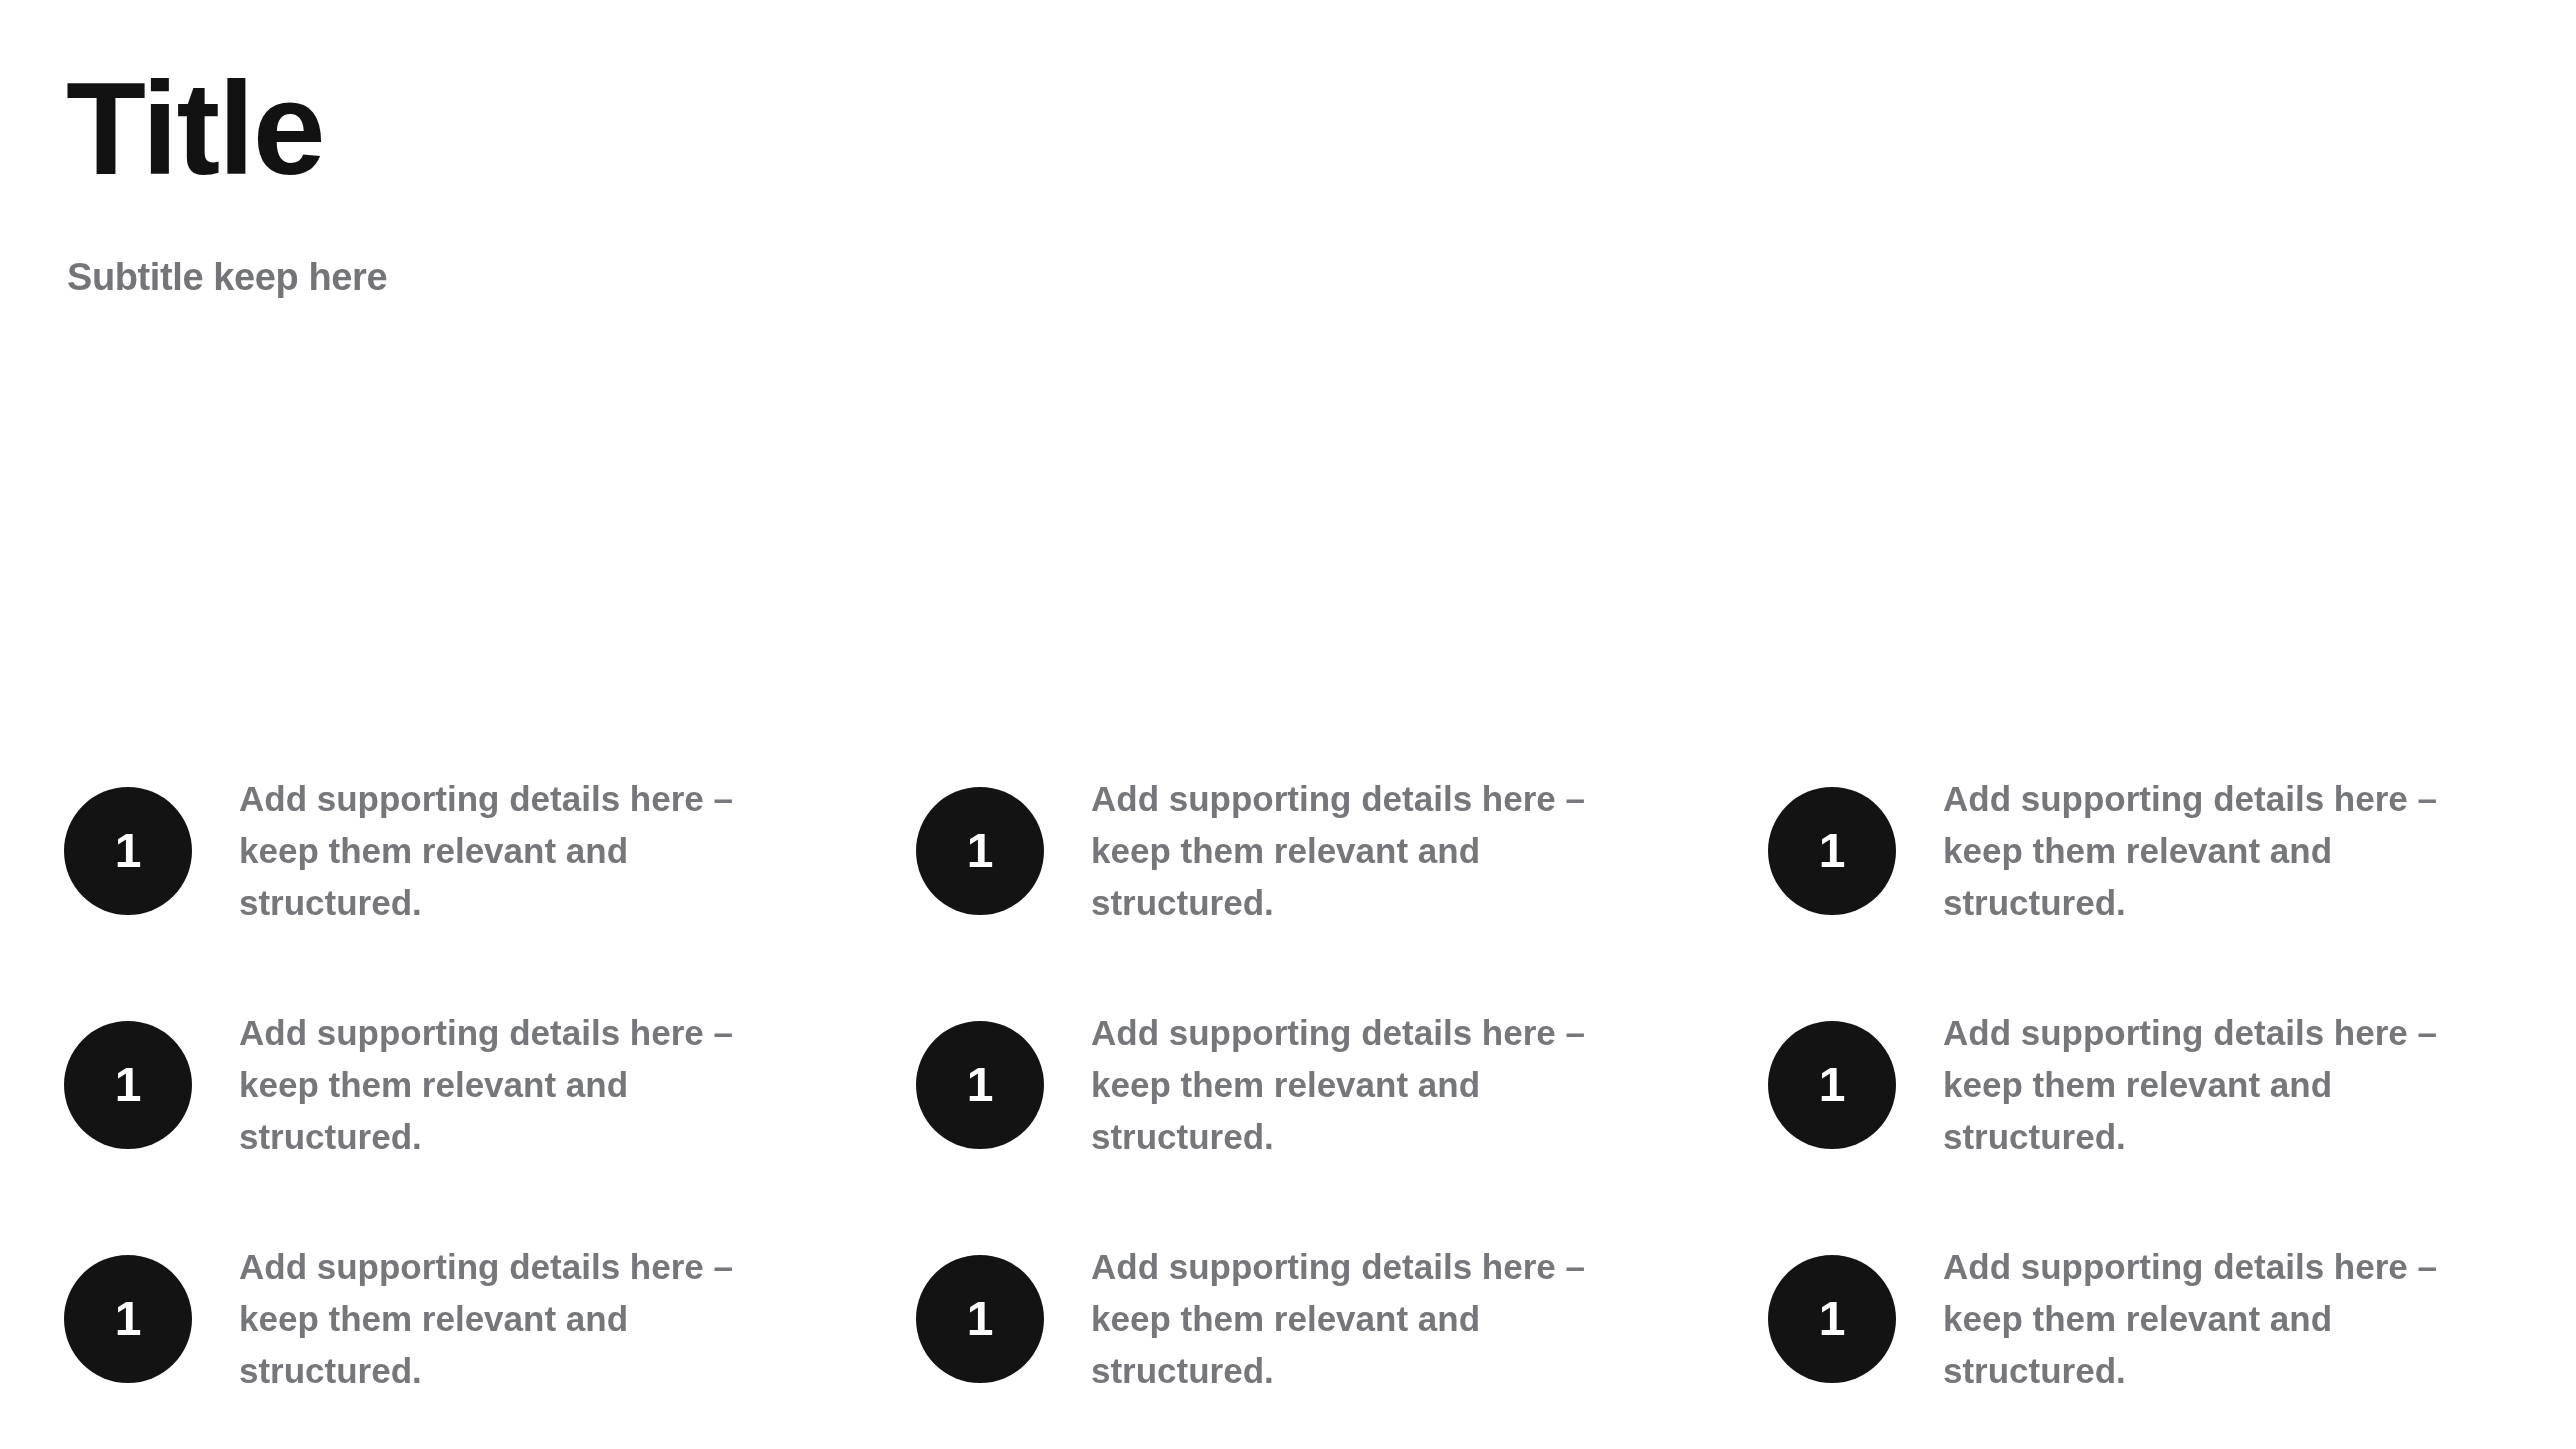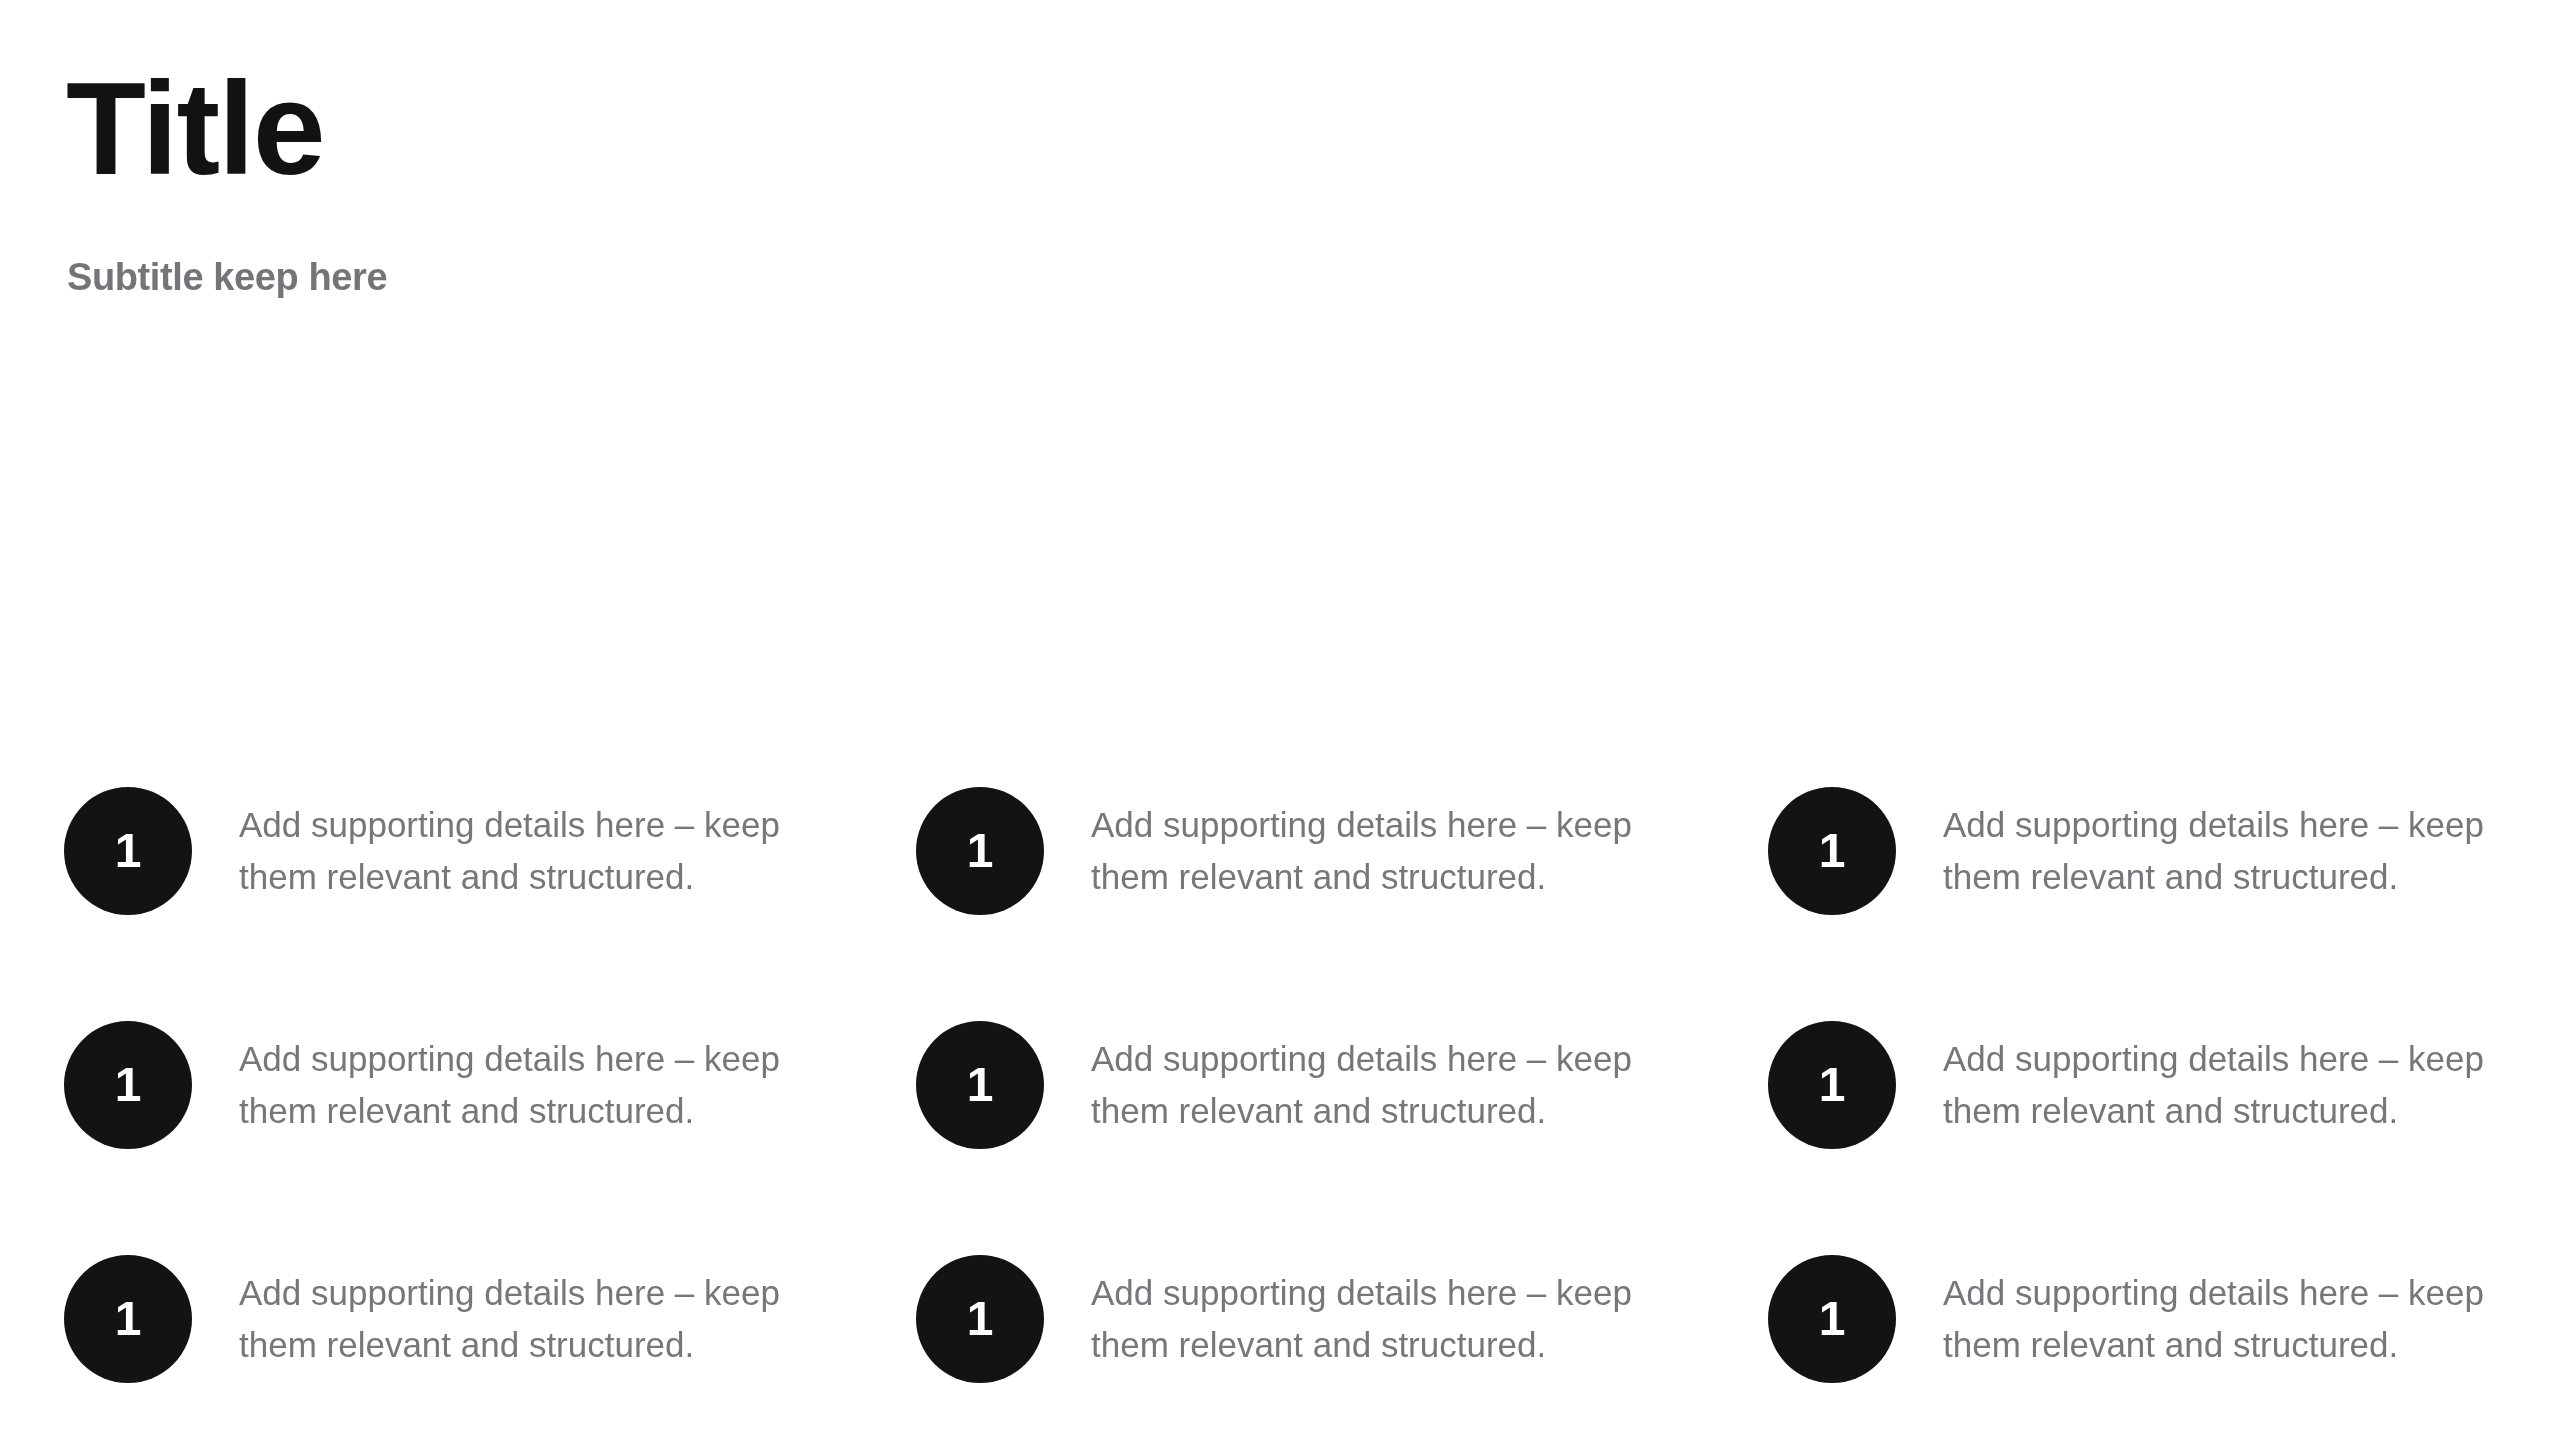--- a/index.html
+++ b/index.html
@@ -70,21 +70,21 @@
     color: #ffffff;
     font-size: 48px;
     font-weight: 700;
     line-height: 1;
   }
   .item-text {
     margin: 0;
     width: 555px;
     font-size: 35px;
     line-height: 52px;
-    font-weight: 400;
+    font-weight: 700;
     color: #76777a;
     letter-spacing: 0;
   }
 </style>
 </head>
 <body>
 
 <div class="slide">
   <h1 class="slide-title">Title</h1>
 

